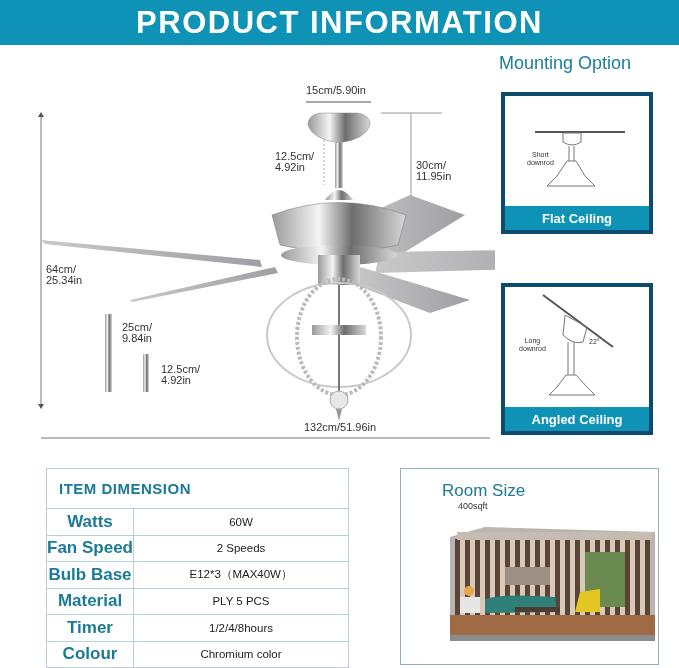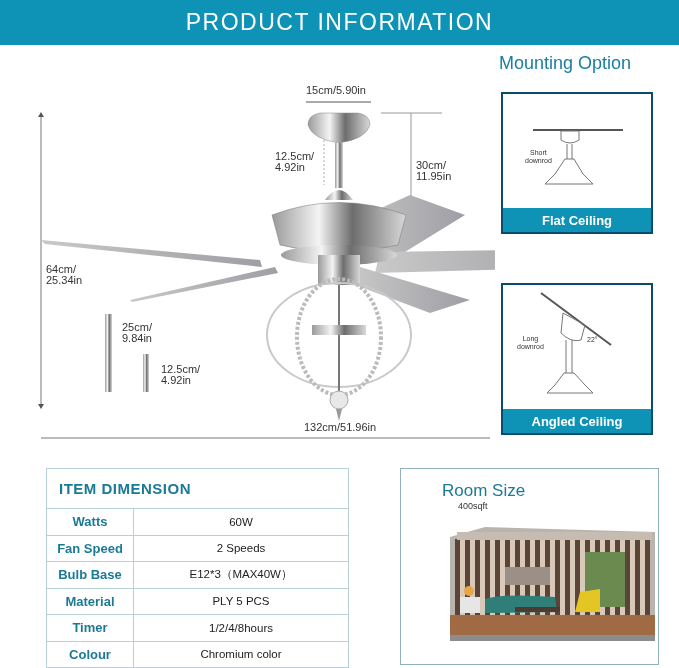--- a/index.html
+++ b/index.html
@@ -1,29 +1,29 @@
 <!DOCTYPE html>
 <html><head>
 <meta charset="utf-8">
 <style>
   * { margin:0; padding:0; box-sizing:border-box; }
   html, body { width:679px; height:668px; background:#fff; overflow:hidden; }
   body { position:relative; font-family:"Liberation Sans", sans-serif; color:#333; }
   .banner { position:absolute; left:0; top:0; width:679px; height:45px; background:#0e93b6; display:flex; align-items:center; justify-content:center; }
-  .banner h1 { color:#fff; font-size:23px; font-weight:normal; letter-spacing:1.5px; font-family:"Liberation Sans", sans-serif; }
+  .banner h1 { color:#fff; font-size:31px; font-weight:bold; letter-spacing:1.5px; font-family:"Liberation Sans", sans-serif; }
   .abs { position:absolute; }
   .dimtxt { font-size:11px; color:#333; line-height:11px; font-family:"Liberation Sans", sans-serif; }
   .mount-title { left:499px; top:53px; font-size:18px; color:#1a7f9c; }
-  .mbox { position:absolute; left:501px; width:152px; border:2px solid #0c4a6e; background:#fff; }
+  .mbox { position:absolute; left:501px; width:152px; border:4px solid #0c4a6e; background:#fff; }
   .mbox .lbl { position:absolute; left:0; bottom:0; width:100%; height:24px; background:#0e93b6; color:#fff; font-weight:bold; font-size:13px; display:flex; align-items:center; justify-content:center; }
   .smalltxt { font-size:7px; color:#333; text-align:center; line-height:8px; }
   table.dim { position:absolute; left:46px; top:468px; width:303px; border-collapse:collapse; }
   table.dim td { border:1px solid #b7cfd6; height:26.5px; font-size:11.5px; }
   table.dim td.hd { height:40px; padding-left:12px; color:#1b7a96; font-weight:bold; font-size:15px; letter-spacing:0.5px; }
-  table.dim td.k { width:87px; text-align:center; color:#1b7a96; font-weight:bold; font-size:13px; }
+  table.dim td.k { width:87px; text-align:center; color:#1b7a96; font-weight:bold; font-size:17px; }
   table.dim td.v { text-align:center; color:#222; }
   .roombox { position:absolute; left:400px; top:468px; width:259px; height:197px; border:1px solid #8fb2bd; }
   .room-title { position:absolute; left:41px; top:12px; font-size:17px; color:#1b7a96; }
   .room-sub { position:absolute; left:57px; top:32px; font-size:9px; color:#333; }
 </style>
 </head>
 <body>
 
 <div class="banner">
   <h1>PRODUCT INFORMATION</h1>

